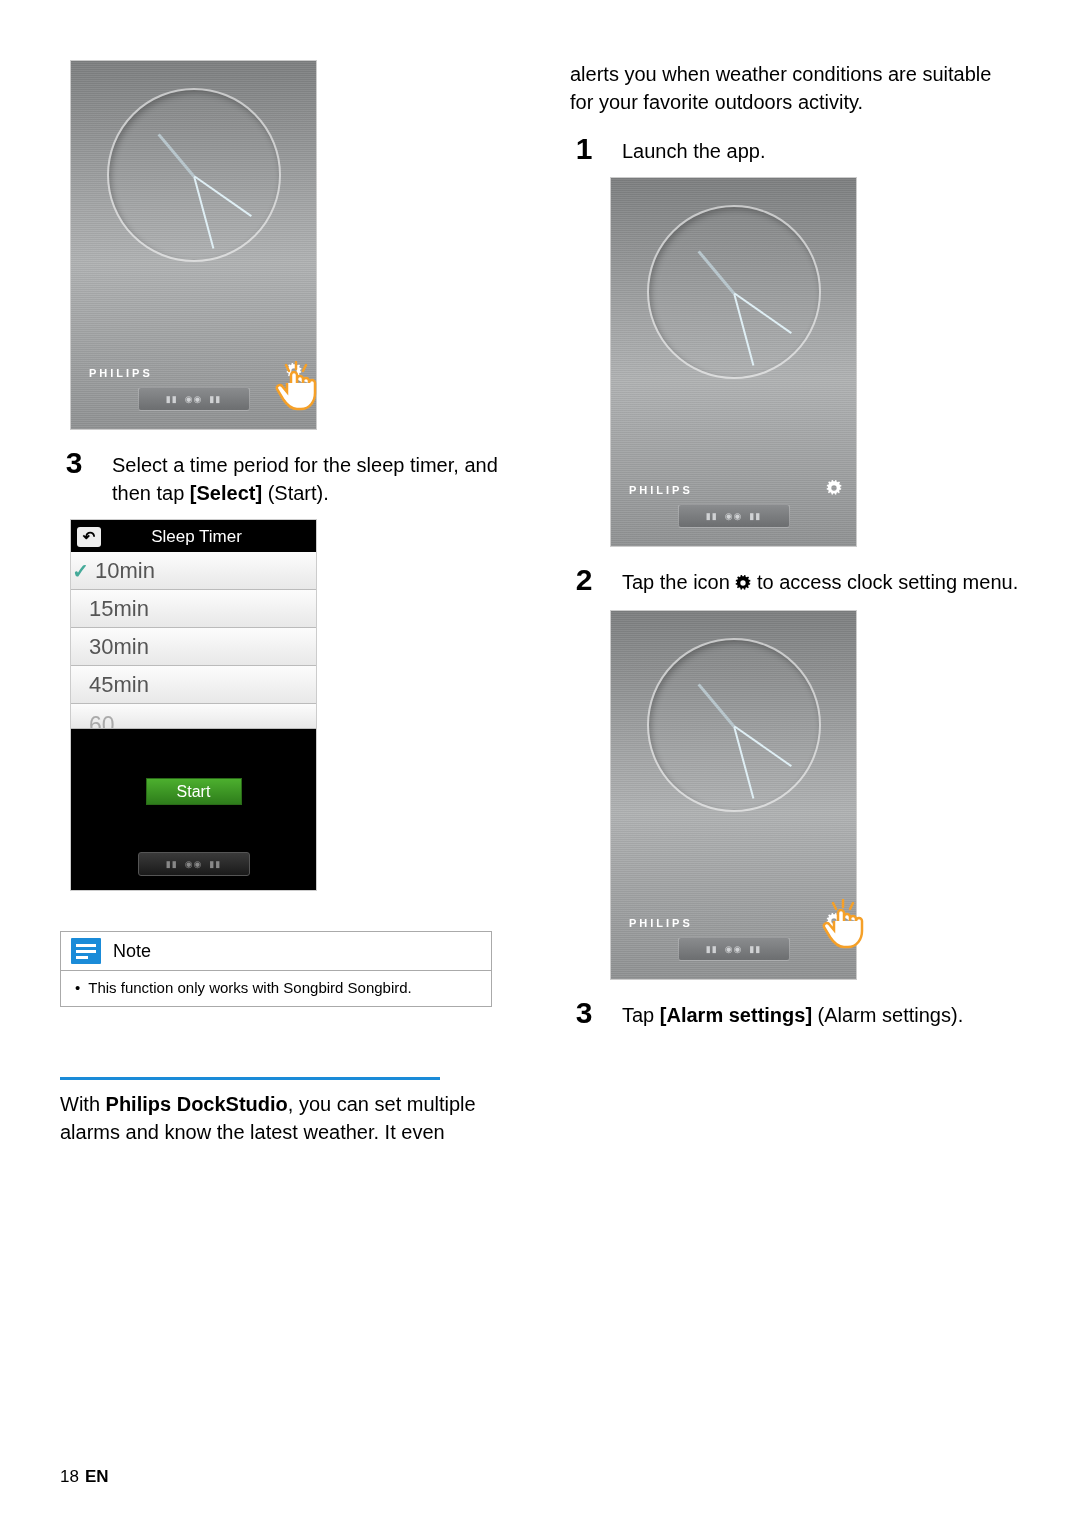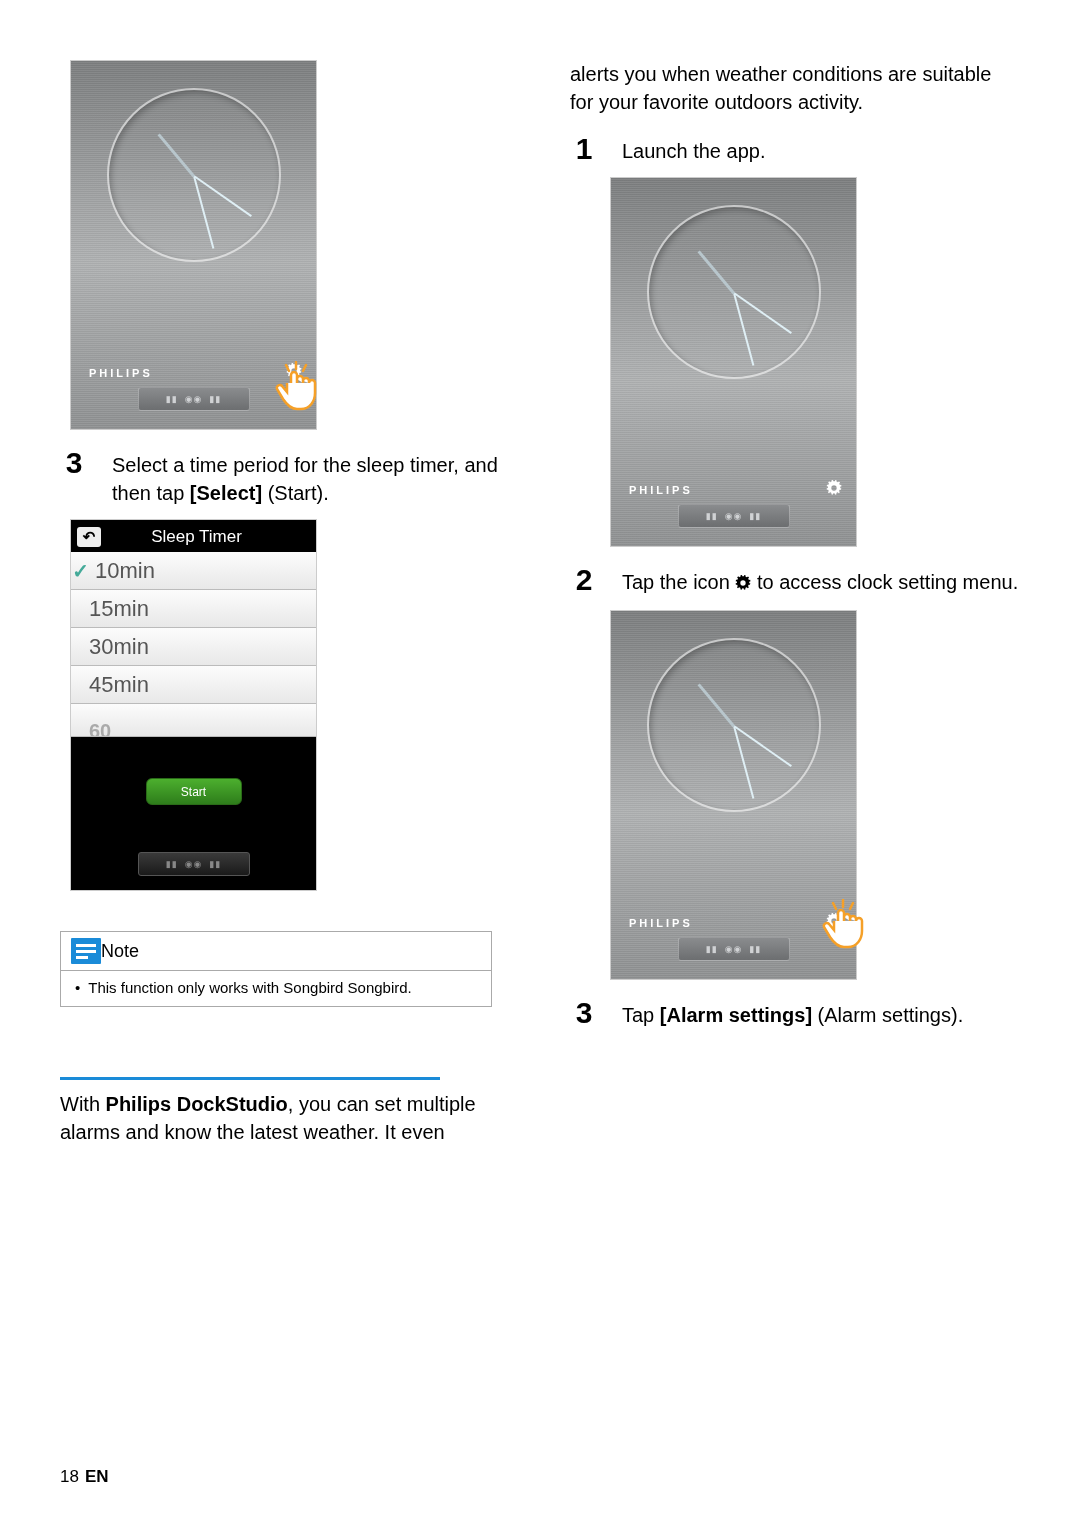--- a/index.html
+++ b/index.html
@@ -143,46 +143,46 @@
   .timer-list {
     background:#fff;color:#555;
   }
   .timer-row {
     height:37px;display:flex;align-items:center;
     border-bottom:1px solid #bbb;
     font-size:22px;padding-left:18px;
     background:linear-gradient(#fcfcfc,#e8e8e8);
     gap:6px;
   }
-  .timer-row.cut { height:16px; font-size:20px; color:#aaa; overflow:hidden; align-items:flex-start; padding-top:16px;font-weight:bold;}
+  .timer-row.cut { height:16px; font-size:23px; color:#aaa; overflow:hidden; align-items:flex-start; padding-top:8px;}
   .check { color:#4a9; font-size:20px; font-weight:bold; width:18px;margin-left:-18px;text-align:right;}
   .start-btn {
     position:absolute;left:50%;transform:translateX(-50%);
     top:258px;
-    width:94px;height:25px;border-radius:6px;
+    width:94px;height:25px;border-radius:0;
     background:linear-gradient(#4caf2e,#2e7d1b);
     border:1px solid #2a6b18;
-    color:#fff;font-size:12px;
+    color:#fff;font-size:16px;
     display:flex;align-items:center;justify-content:center;
     box-shadow:0 1px 2px rgba(0,0,0,0.5);
   }
   .timer-bottom {
     position:absolute;left:50%;bottom:14px;transform:translateX(-50%);
     width:110px;height:22px;
     background:linear-gradient(#3a3a3a,#1a1a1a);
     border-radius:3px;border:1px solid #555;
     color:#888;font-size:9px;display:flex;align-items:center;justify-content:center;letter-spacing:1px;
   }
   .note-box {
     border:1px solid #aaa;
     margin-top:40px;
     width:430px;
   }
   .note-head {
-    display:flex;align-items:center;
+    display:flex;align-items:center;gap:12px;
     padding:6px 10px;
   }
   .note-icon {
     width:30px;height:26px;background:#1a8bd8;border-radius:1px;
     display:flex;flex-direction:column;justify-content:center;gap:3px;padding:4px 5px;box-sizing:border-box;
   }
   .note-icon span{height:3px;background:#fff;}
   .note-icon span.s{width:60%;}
   .note-title{font-size:18px;}
   .note-body {

